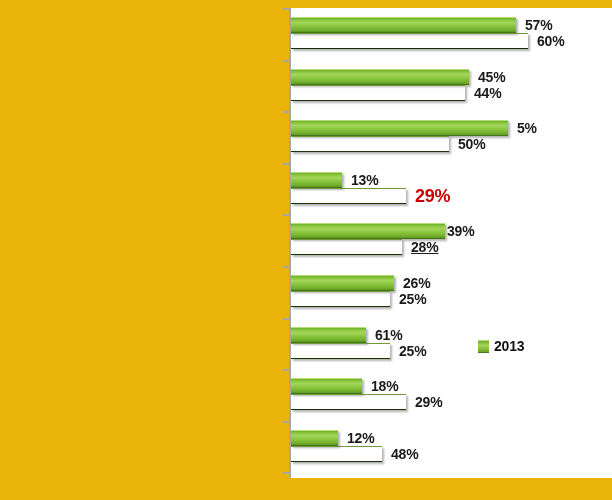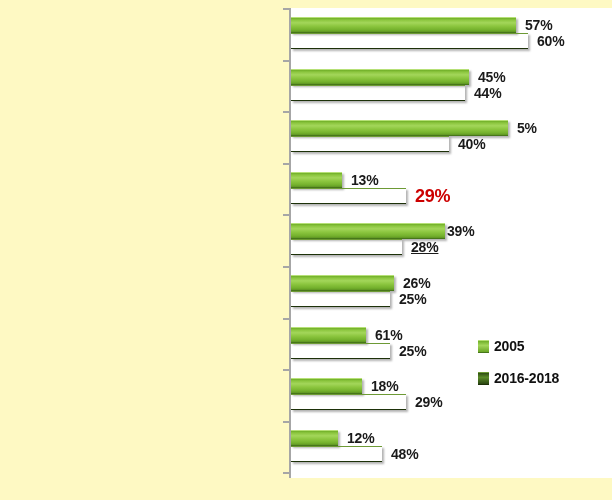--- a/index.html
+++ b/index.html
@@ -11,21 +11,21 @@
     width: 612px;
     height: 500px;
     overflow: hidden;
     font-family: "Liberation Sans", sans-serif;
   }
 
   #chart-root {
     position: relative;
     width: 612px;
     height: 500px;
-    background: #fef9c3;
+    background: #eab308;
   }
 
   
   #plot-canvas {
     position: absolute;
     left: 289px;
     top: 8px;
     width: 323px;
     height: 470px;
     background: #ffffff;
@@ -194,21 +194,21 @@
           <div class="bar-label" style="left: 183px;">44%</div>
         </div>
       </div>
       <div class="bar-group" style="top: 120.2px;">
         <div class="bar-row">
           <div class="bar series-2013" title="2013: 55%" style="width: 217px;"></div>
           <div class="bar-label" style="left: 226px;">5%</div>
         </div>
         <div class="bar-row">
           <div class="bar series-2016" title="2016-2018: 40%" style="width: 158px;"></div>
-          <div class="bar-label" style="left: 167px;">40%</div>
+          <div class="bar-label" style="left: 167px;">50%</div>
         </div>
       </div>
       <div class="bar-group" style="top: 171.8px;">
         <div class="bar-row">
           <div class="bar series-2013" title="2013: 13%" style="width: 51px;"></div>
           <div class="bar-label" style="left: 60px;">13%</div>
         </div>
         <div class="bar-row">
           <div class="bar series-2016" title="2016-2018: 29%" style="width: 115px;"></div>
           <div class="bar-label highlight" style="left: 124px; color: rgb(204, 0, 0);">29%</div>
@@ -262,21 +262,17 @@
         <div class="bar-row">
           <div class="bar series-2016" title="2016-2018: 23%" style="width: 91px;"></div>
           <div class="bar-label" style="left: 100px;">48%</div>
         </div>
       </div>
     </div>
 
   <div id="legend">
       <div class="legend-entry">
         <span class="legend-swatch series-2013"></span>
-        <span class="legend-label">2005</span>
-      </div>
-      <div class="legend-entry">
-        <span class="legend-swatch series-2016"></span>
-        <span class="legend-label">2016-2018</span>
+        <span class="legend-label">2013</span>
       </div>
     </div>
 
 </div>
 
 </body></html>

